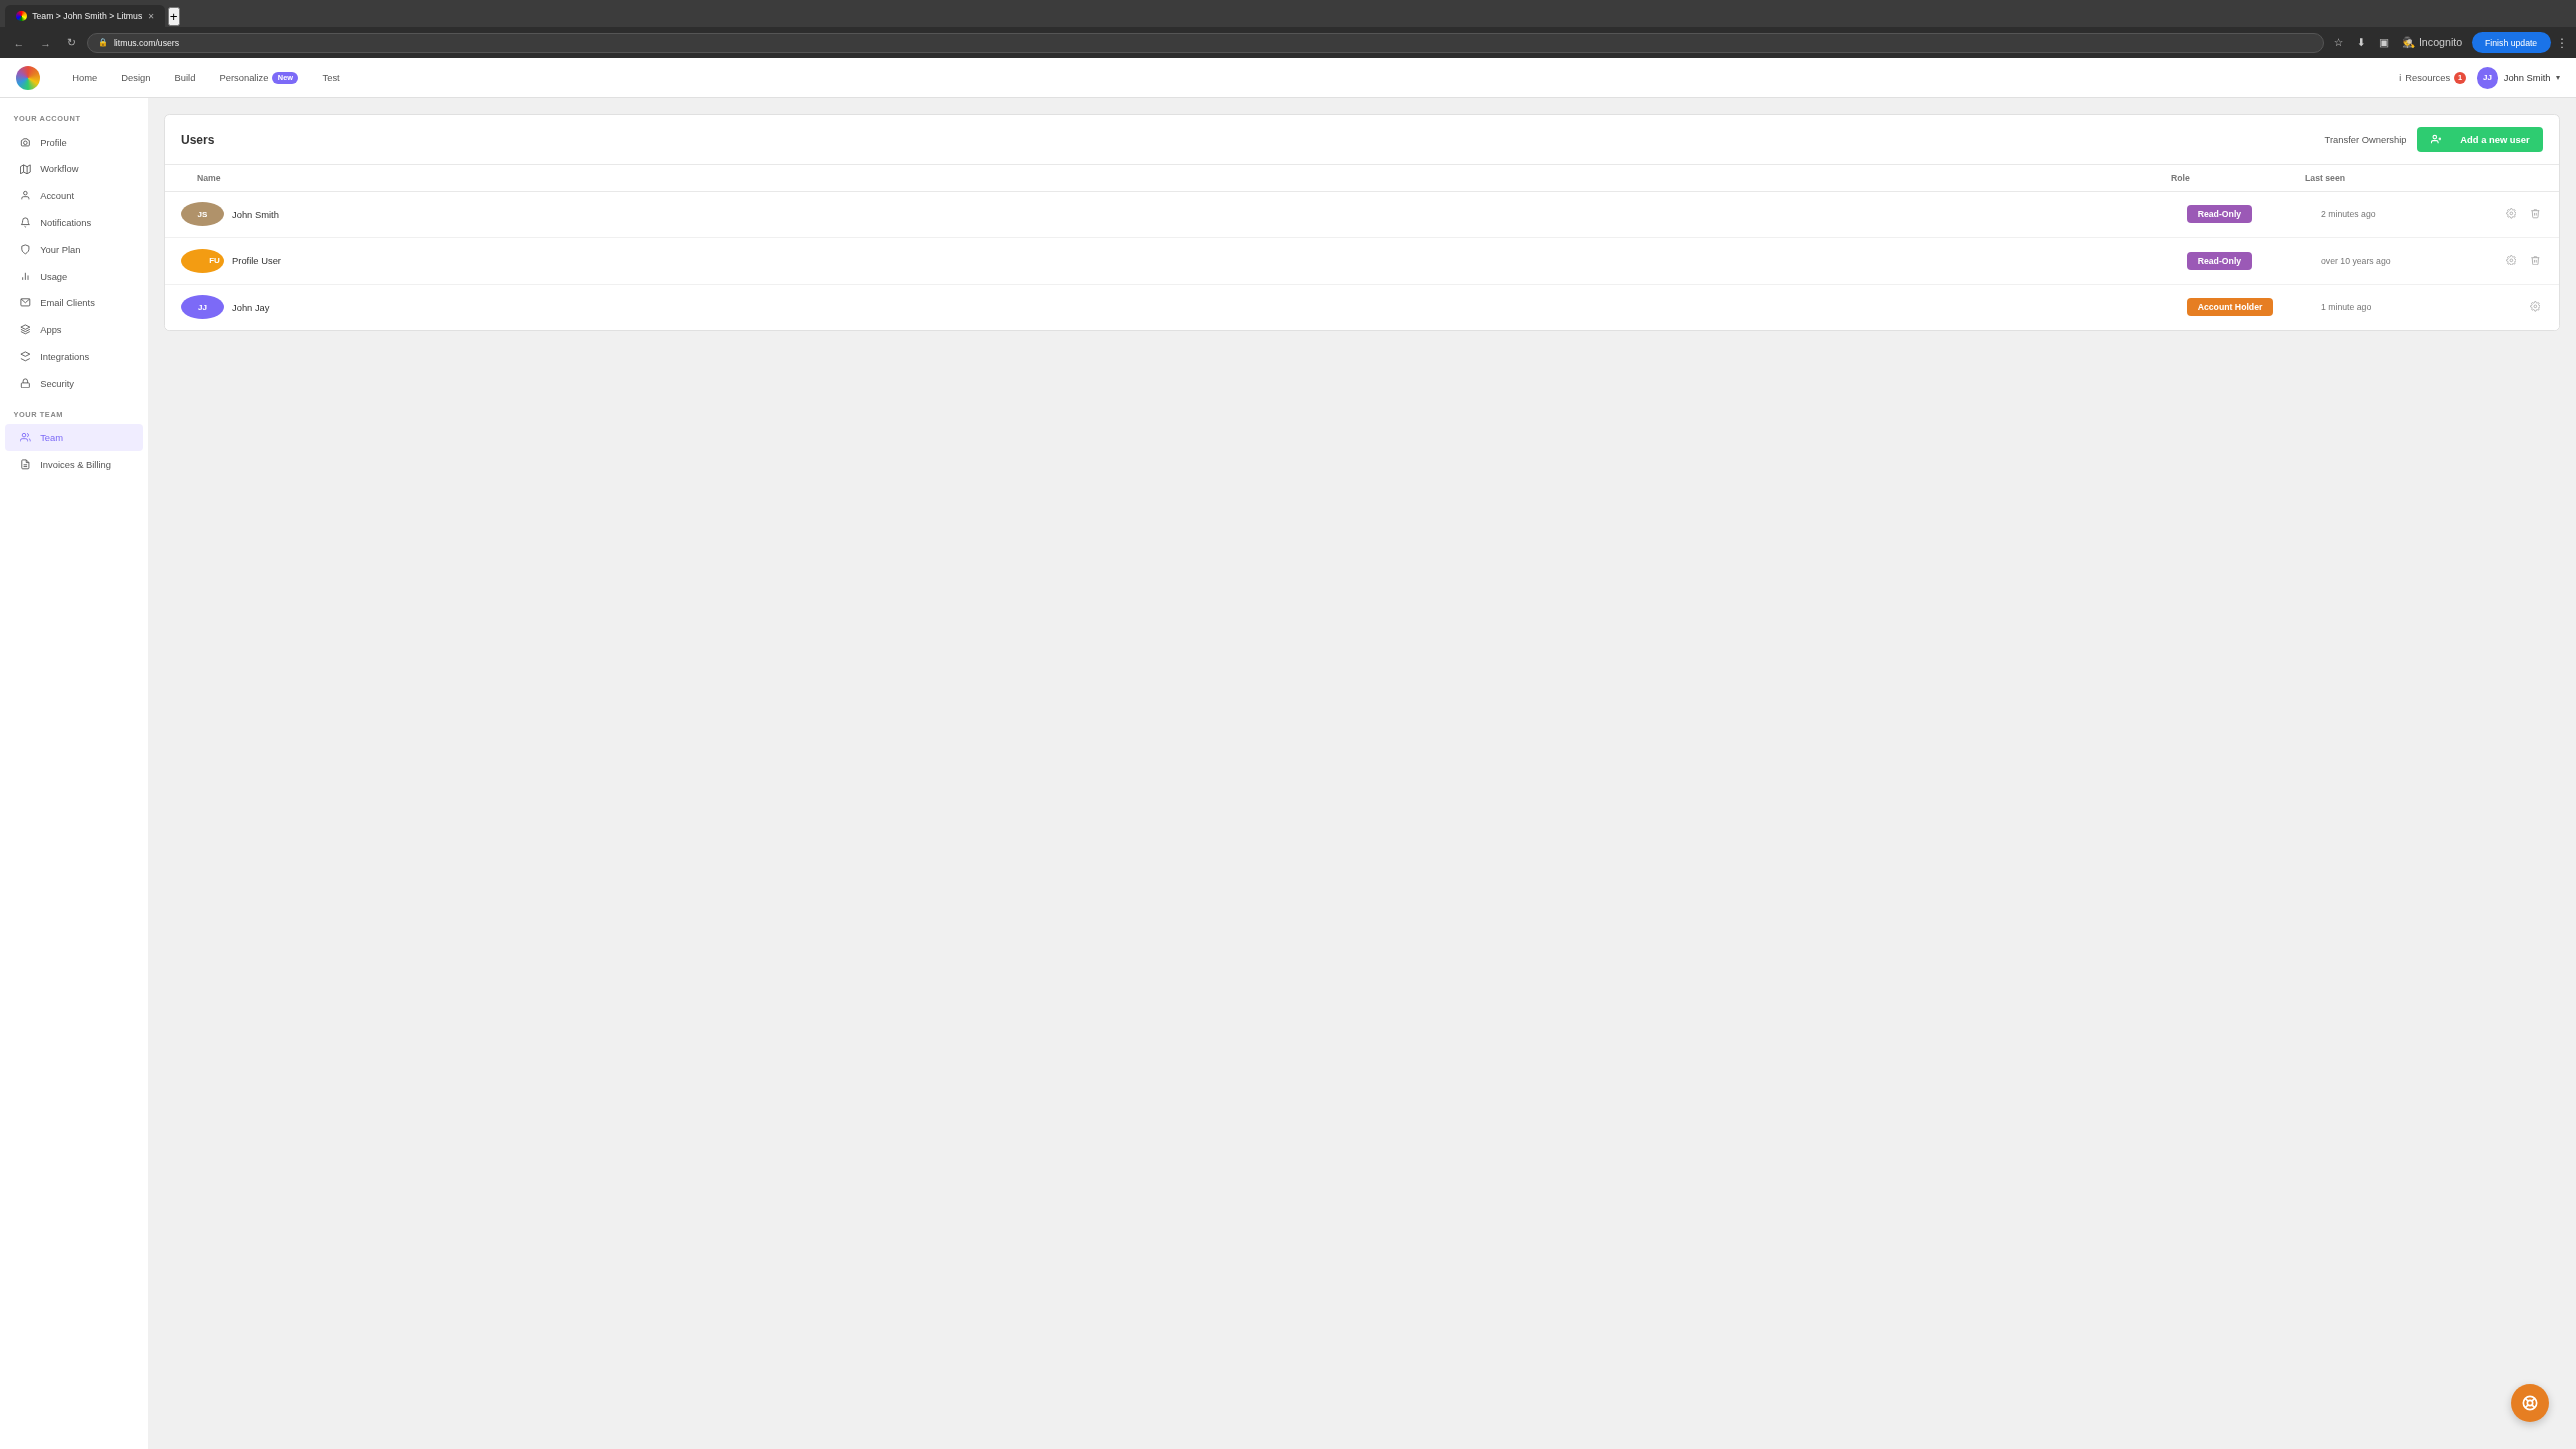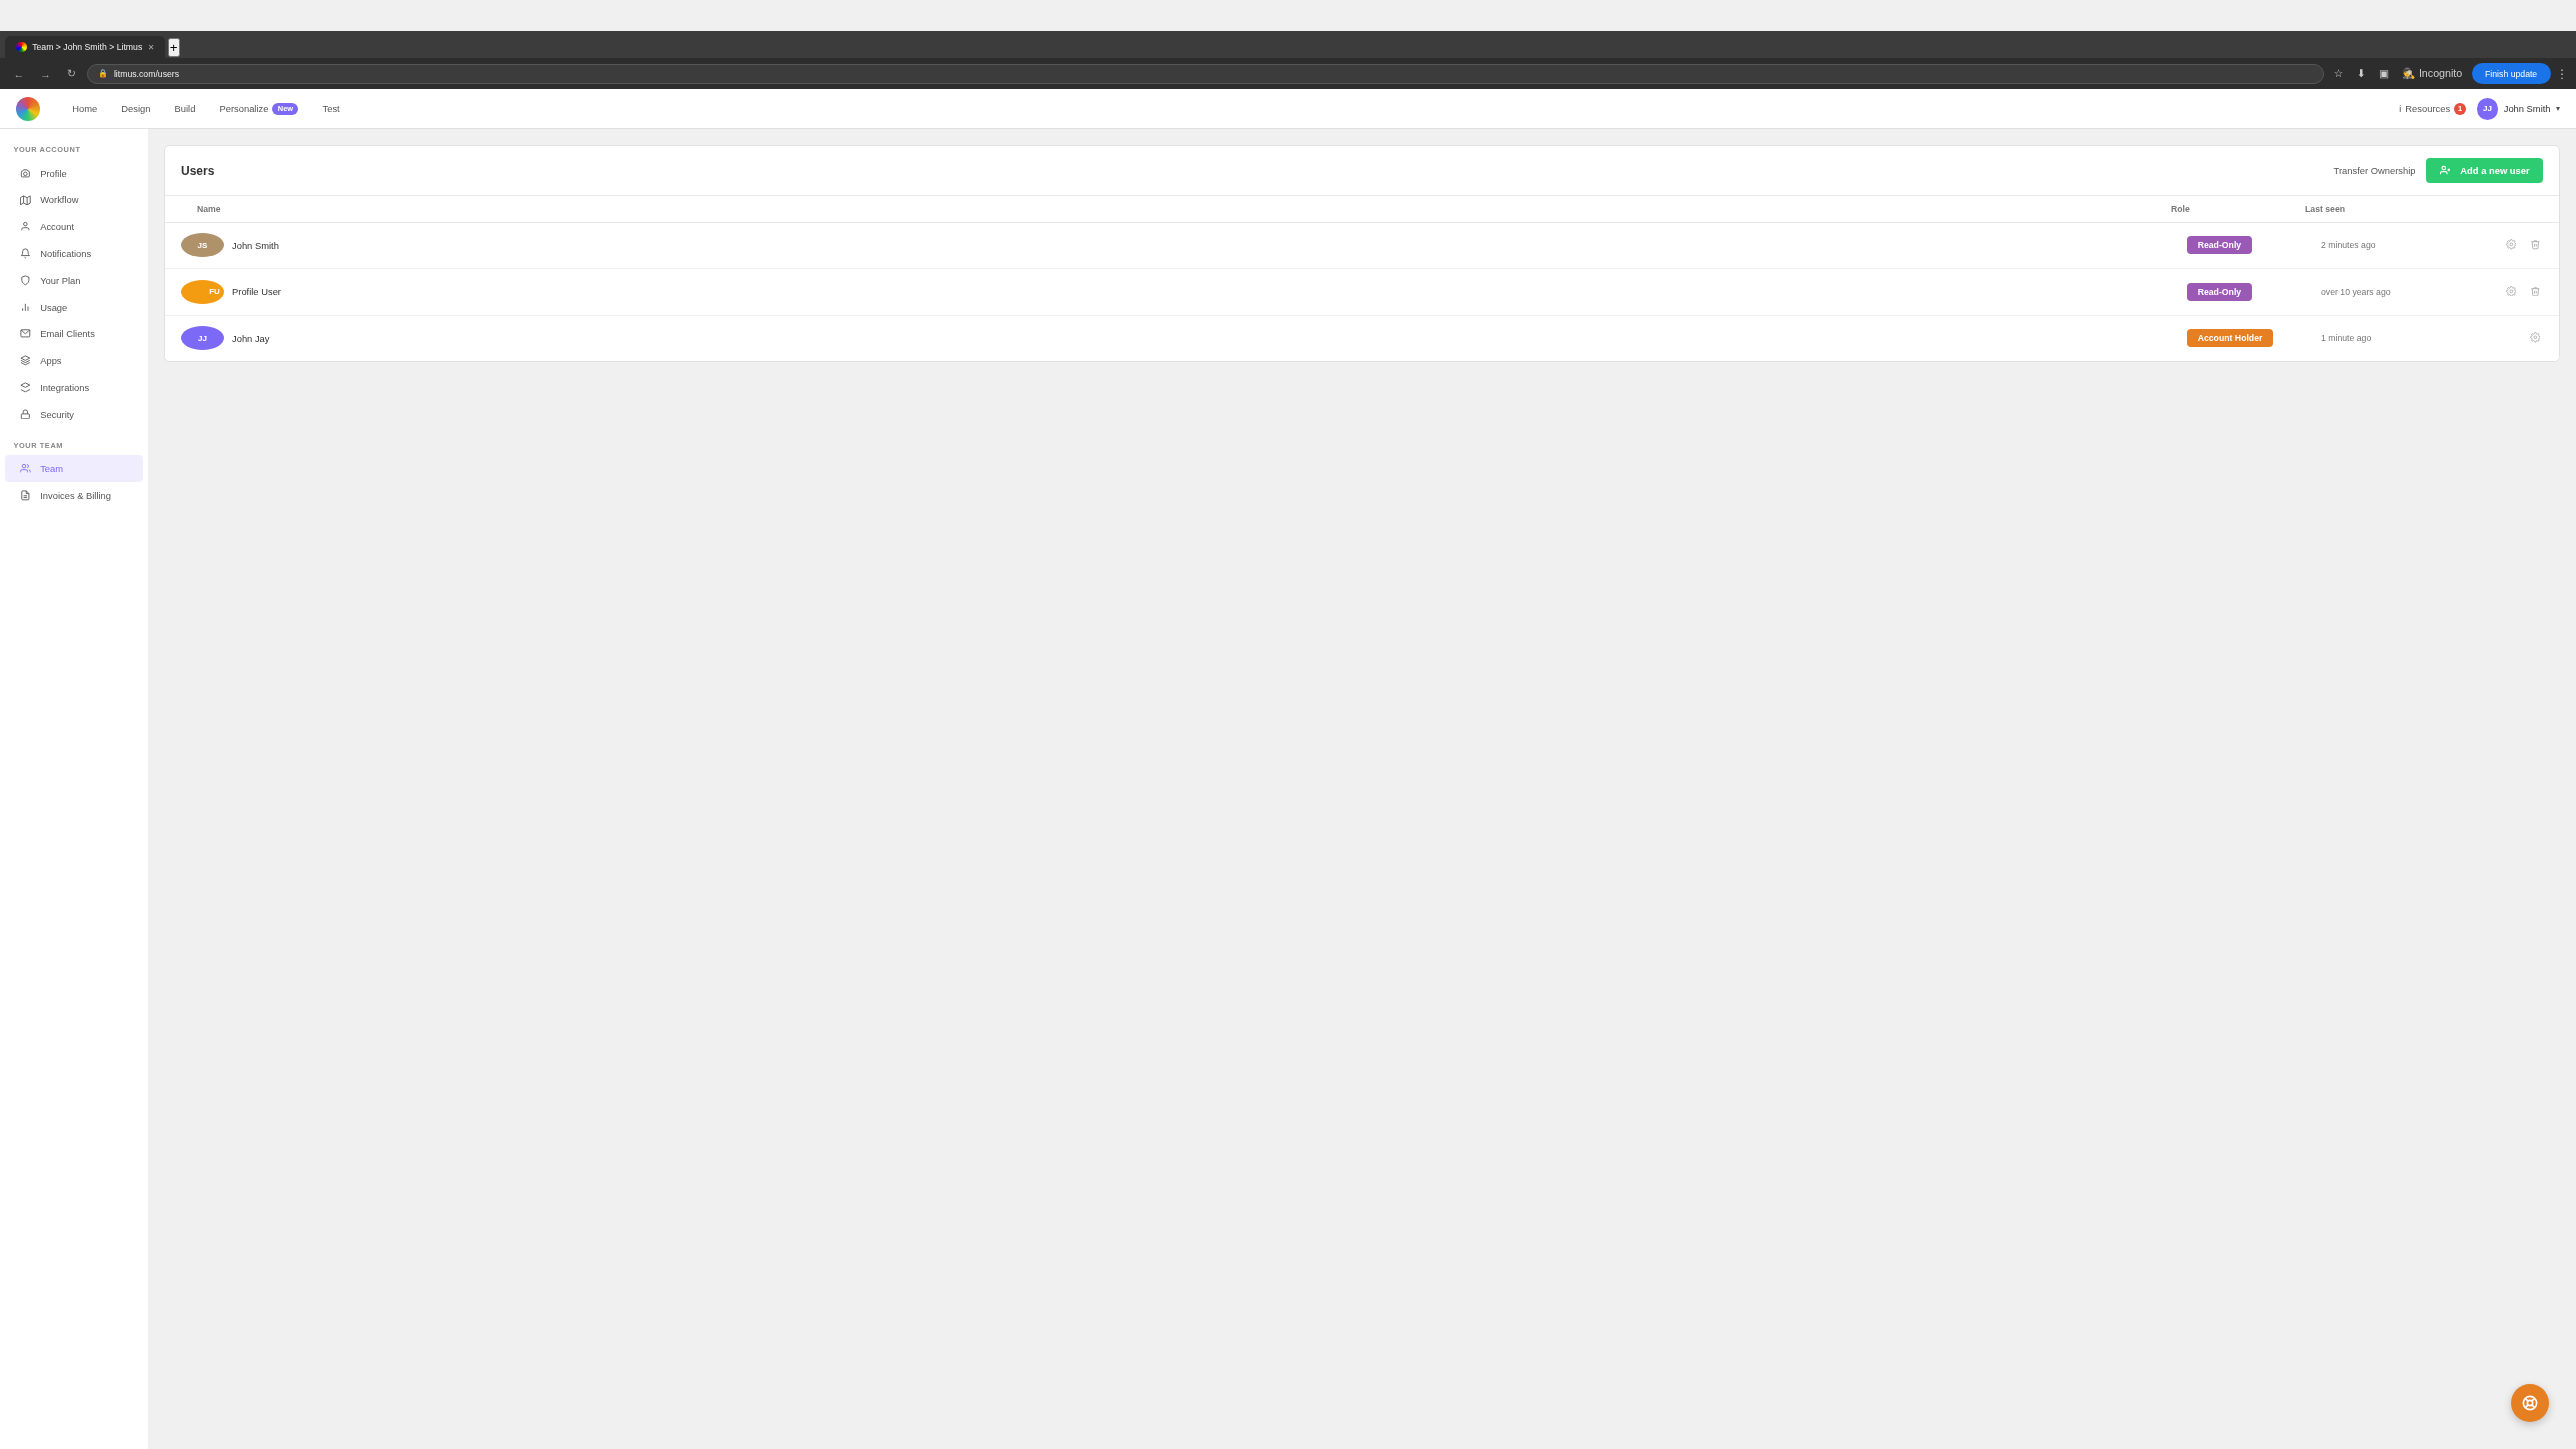--- a/index.html
+++ b/index.html
@@ -1,19 +1,19 @@
 <!DOCTYPE html>
 <html style="font-size:10.7px"><head>
   <meta charset="utf-8">
   <style>
     * { box-sizing: border-box; margin: 0; padding: 0; }
     body { font-family: -apple-system, BlinkMacSystemFont, 'Segoe UI', sans-serif; background: #f0f0f0; font-size: 9.4px; color: #333; }
 
     
-    .browser-chrome { background: #2d2d2d; width: 100%; margin-top: 31px; }
+    .browser-chrome { background: #2d2d2d; width: 100%; }
     .browser-tab-bar { display: flex; align-items: center; padding: 5.4px 5.4px 0; gap: 2.7px; background: #3c3c3c; }
     .browser-tab { display: flex; align-items: center; gap: 5.4px; padding: 5.4px 10.7px; background: #2d2d2d; border-radius: 5.4px 5.4px 0 0; color: #eee; font-size: 8.7px; min-width: 134px; }
     .browser-tab .favicon { width: 10.7px; height: 10.7px; border-radius: 50%; background: conic-gradient(red, orange, yellow, green, blue, purple, red); }
     .browser-tab .close-tab { margin-left: auto; color: #aaa; cursor: pointer; font-size: 8px; }
     .browser-nav { display: flex; align-items: center; padding: 5.4px 8px; gap: 5.4px; background: #2d2d2d; }
     .nav-btn { background: none; border: none; color: #aaa; cursor: pointer; font-size: 10.7px; padding: 2.7px 5.4px; border-radius: 2.7px; }
     .address-bar { flex: 1; background: #3c3c3c; border: 0.7px solid #555; border-radius: 13.4px; padding: 4px 10.7px; color: #eee; font-size: 8.7px; display: flex; align-items: center; gap: 5.4px; }
     .address-bar-icon { color: #aaa; font-size: 8px; }
     .nav-actions { display: flex; align-items: center; gap: 5.4px; }
     .nav-icon-btn { background: none; border: none; color: #ccc; cursor: pointer; font-size: 10.7px; padding: 2.7px 4px; }
@@ -46,21 +46,21 @@
     .sidebar-item .icon { width: 13.4px; height: 13.4px; display: flex; align-items: center; justify-content: center; flex-shrink: 0; }
     .sidebar-divider { height: 13.4px; }
 
     
     .main-content { flex: 1; padding: 16px; }
     .users-panel { background: white; border-radius: 5.4px; border: 0.7px solid #e0e0e0; overflow: hidden; }
     .panel-header { display: flex; align-items: center; justify-content: space-between; padding: 12px 16px; border-bottom: 0.7px solid #e8e8e8; }
     .panel-title { font-size: 12px; font-weight: 600; color: #333; }
     .panel-actions { display: flex; align-items: center; gap: 10.7px; }
     .transfer-ownership-btn { color: #555; font-size: 9.4px; cursor: pointer; background: none; border: none; }
-    .add-user-btn { display: flex; align-items: center; gap: 10px; background: #2ecc71; color: white; border: none; border-radius: 4px; padding: 6.7px 13.4px; font-size: 9.4px; font-weight: 600; cursor: pointer; }
+    .add-user-btn { display: flex; align-items: center; gap: 19px; background: #2ecc71; color: white; border: none; border-radius: 4px; padding: 6.7px 13.4px; font-size: 9.4px; font-weight: 600; cursor: pointer; }
 
     
     .users-table { width: 100%; }
     .table-header { display: grid; grid-template-columns: 1fr 134px 168px 54px; padding: 8px 32px; border-bottom: 0.7px solid #e8e8e8; background: white; }
     .table-col-header { font-size: 8.7px; font-weight: 600; color: #777; }
     .table-row { display: grid; grid-template-columns: 1fr 134px 168px 54px; padding: 10.7px 16px; border-bottom: 0.7px solid #f0f0f0; align-items: center; background: white; }
     .table-row:last-child { border-bottom: none; }
     .user-info { display: flex; align-items: center; gap: 8px; }
     .user-row-avatar { width: 43px; height: 24px; border-radius: 50%; display: flex; align-items: center; justify-content: center; font-size: 8px; font-weight: 700; color: white; overflow: hidden; flex-shrink: 0; }
     .user-row-name { font-size: 9.4px; color: #333; font-weight: 500; }

